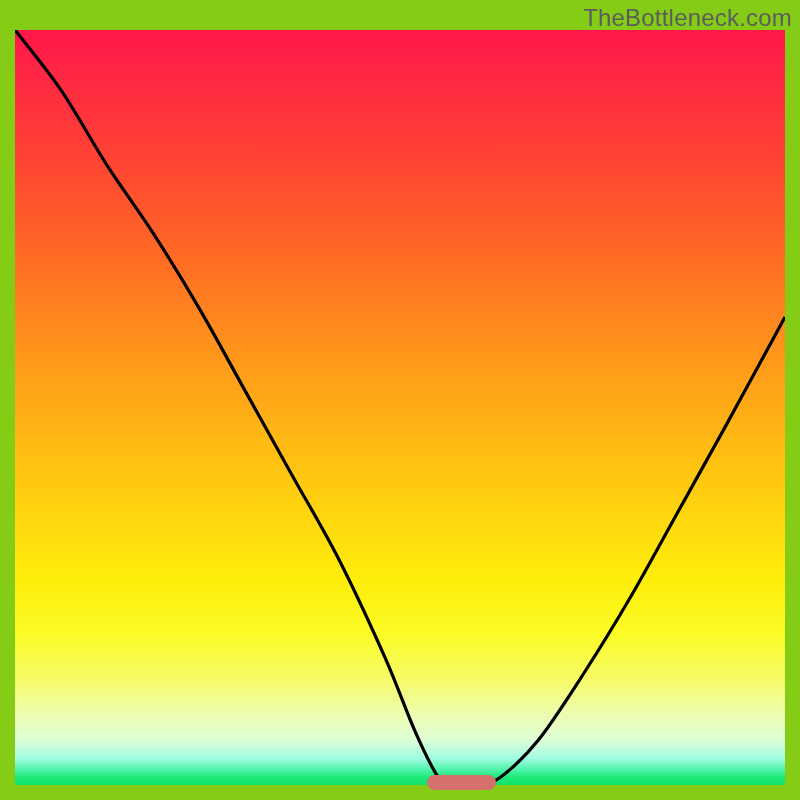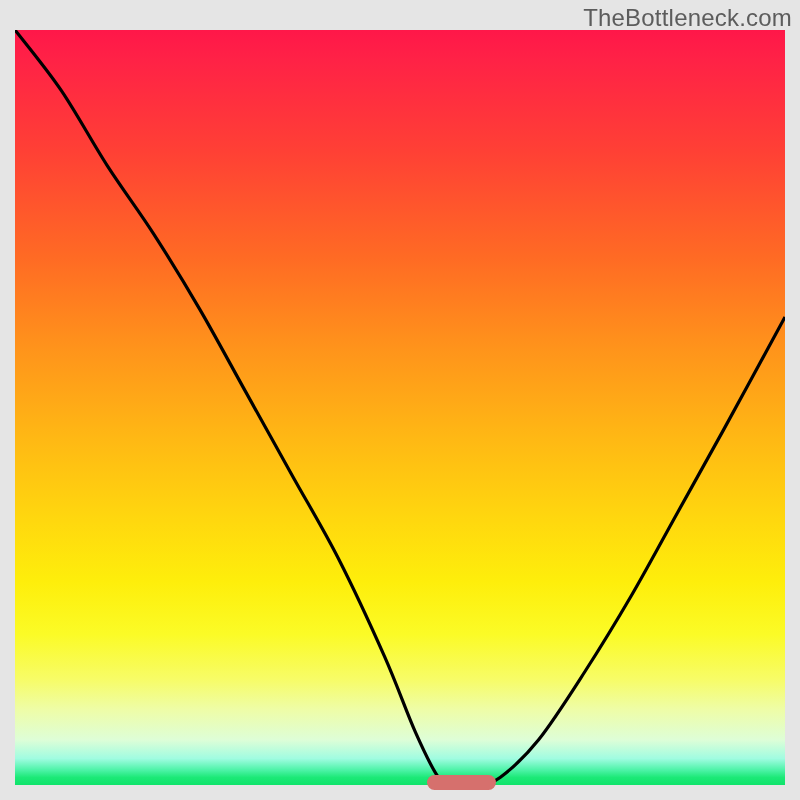--- a/index.html
+++ b/index.html
@@ -8,21 +8,21 @@
     width: 800px;
     height: 800px;
     background: #000;
     overflow: hidden;
     font-family: Arial, Helvetica, sans-serif;
   }
   .frame {
     position: relative;
     width: 800px;
     height: 800px;
-    background: #e5e5e5;
+    background: #84cc16;
   }
   .watermark {
     position: absolute;
     top: 4px;
     right: 8px;
     font-size: 24px;
     font-weight: 500;
     color: #5c5c5c;
     letter-spacing: 0.2px;
     z-index: 5;

